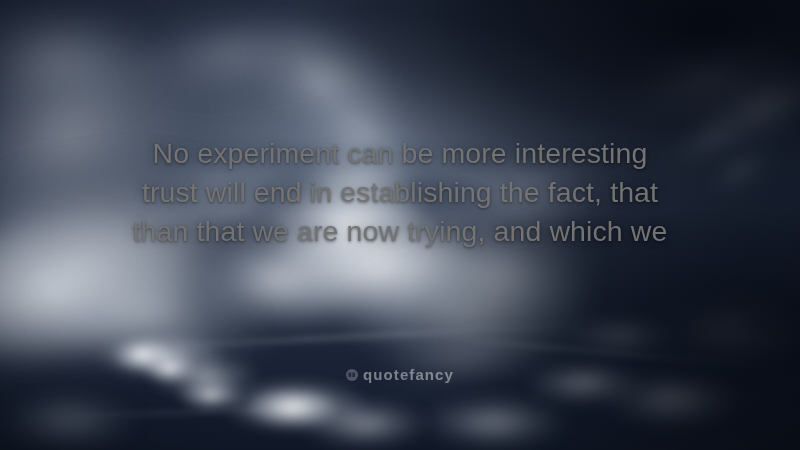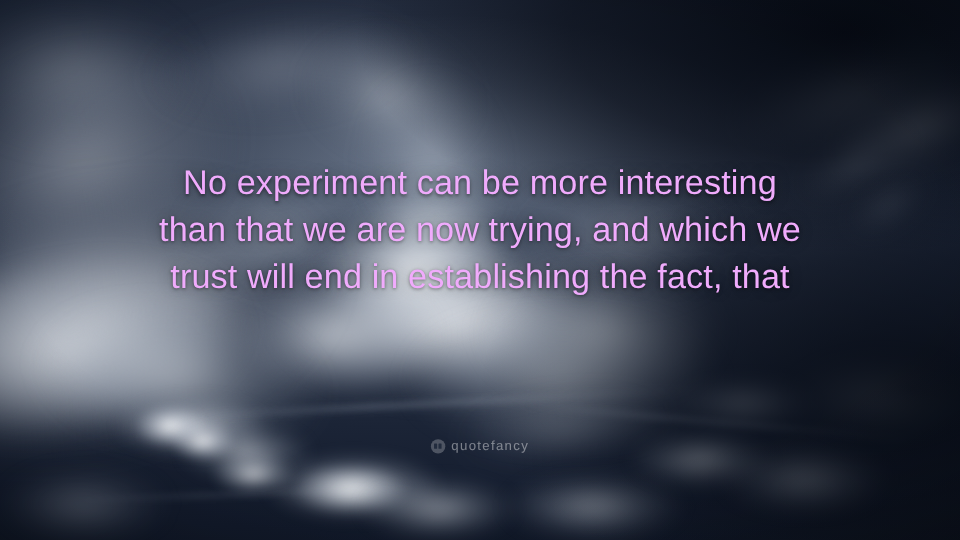--- a/index.html
+++ b/index.html
@@ -186,21 +186,21 @@
     flex-direction: column;
     align-items: center;
   }
   .quote {
     position: absolute;
     top: 134px;
     left: 50%;
     transform: translateX(-50%);
     width: 560px;
     text-align: center;
-    color: #f0abfc;
+    color: #737373;
     font-size: 28.5px;
     line-height: 39px;
     font-weight: 300;
     letter-spacing: 0.1px;
     text-shadow: 0 1px 3px rgba(0,0,0,0.45), 0 0 12px rgba(0,0,0,0.3);
   }
   .author-badge {
     position: absolute;
     top: 294px;
     left: 50%;
@@ -226,23 +226,23 @@
   }
   .wm-icon {
     width: 12px; height: 12px;
     border-radius: 50%;
     background: rgba(255,255,255,0.55);
     display: flex; align-items: center; justify-content: center;
   }
   .wm-icon svg { display: block; }
   .wm-text {
     color: #ffffff;
-    font-size: 11px;
+    font-size: 15px;
     letter-spacing: 1.1px;
-    font-weight: 400;
+    font-weight: 700;
     text-align: center;
   }
 </style>
 </head>
 <body>
 
 <div id="stage">
 
   <div class="sky"></div>
   <div class="sky-glow"></div>
@@ -292,22 +292,22 @@
   <div class="streak st3"></div>
 
   <div class="sky-dark-tr"></div>
   <div class="sky-dark-br"></div>
   <div class="vignette"></div>
 
   <div class="content">
 
     <div class="quote">
       <div>No experiment can be more interesting</div>
+      <div>trust will end in establishing the fact, that</div>
       <div>than that we are now trying, and which we</div>
-      <div>trust will end in establishing the fact, that</div>
     </div>
 
 
     <div class="watermark">
       <span class="wm-icon">
         <svg width="8" height="8" viewBox="0 0 8 8" aria-hidden="true">
           <rect x="0.6" y="1.6" width="2.6" height="4.4" rx="0.5" fill="#2f3a4c"></rect>
           <rect x="4.3" y="1.6" width="2.6" height="4.4" rx="0.5" fill="#2f3a4c"></rect>
         </svg>
       </span>

